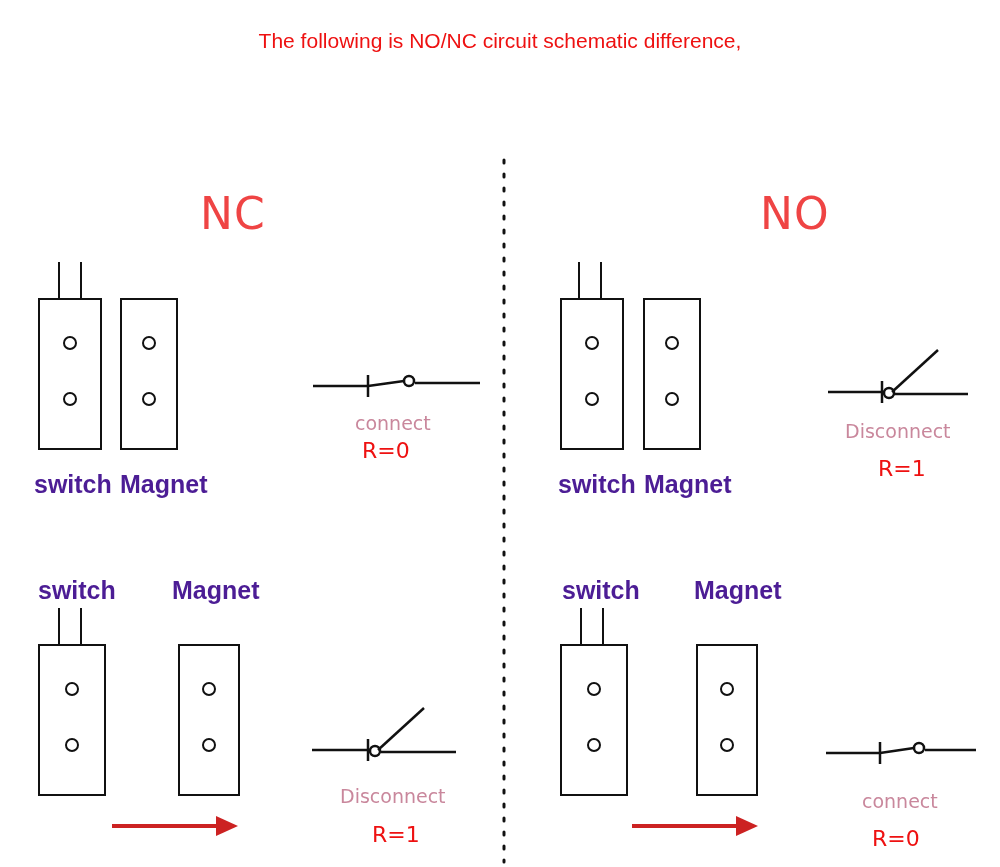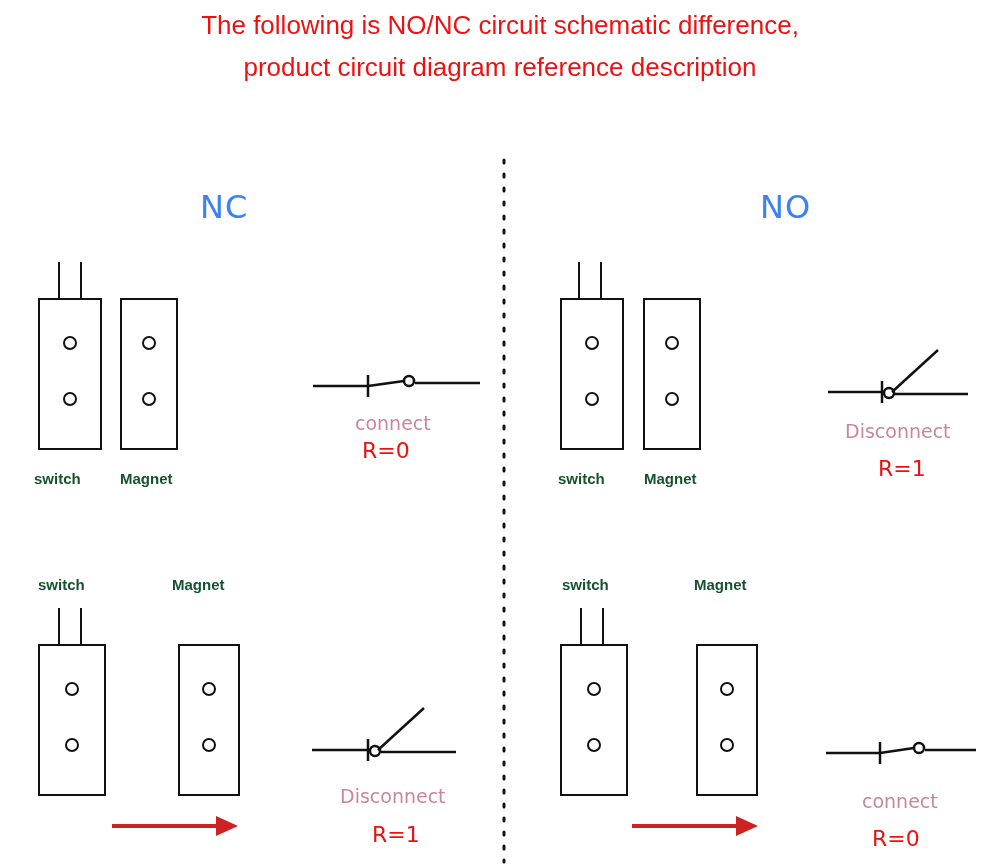--- a/index.html
+++ b/index.html
@@ -14,46 +14,46 @@
     position: relative;
     overflow: hidden;
   }
 
   
   .title-block {
     position: absolute;
     top: 0px;
     left: 0px;
     width: 1000px;
-    padding-top: 4px;
+    padding-top: 20px;
     text-align: center;
     color: #ee1111;
-    font-size: 26px;
+    font-size: 21px;
     line-height: 42px;
     letter-spacing: 0px;
   }
   .title-line {
     display: block;
     white-space: nowrap;
   }
 
   
   .canvas {
     position: absolute;
     top: 0;
     left: 0;
     width: 1000px;
     height: 867px;
   }
 
   
   .col-head {
     position: absolute;
-    color: #3b82f6;
-    font-size: 32px;
+    color: #ef4444;
+    font-size: 44px;
     font-family: "DejaVu Sans", sans-serif;
     letter-spacing: 1px;
   }
   .col-head.nc { left: 200px; top: 188px; }
   .col-head.no { left: 760px; top: 188px; }
 
   
   .sensor {
     position: absolute;
     border: 2px solid #111111;
@@ -75,22 +75,22 @@
 
   .lead {
     position: absolute;
     width: 2px;
     background: #111111;
   }
 
   
   .lbl {
     position: absolute;
-    color: #14532d;
-    font-size: 15px;
+    color: #4c1d95;
+    font-size: 25px;
     font-weight: bold;
     font-family: "Liberation Sans", sans-serif;
     white-space: nowrap;
   }
 
   
   .sch-word {
     position: absolute;
     color: #c9879c;
     font-size: 19px;
@@ -112,21 +112,20 @@
     width: 1000px;
     height: 867px;
     pointer-events: none;
   }
 </style>
 </head>
 <body>
 
 <div class="title-block">
   <span class="title-line">The following is NO/NC circuit schematic difference,</span>
-  <span class="title-line">product circuit diagram reference description</span>
 </div>
 
 <div class="canvas">
 
   <div class="col-head nc">NC</div>
   <div class="col-head no">NO</div>
 
   <div class="lead" style="left:58px;  top:262px; height:38px;"></div>
   <div class="lead" style="left:80px;  top:262px; height:38px;"></div>
 

